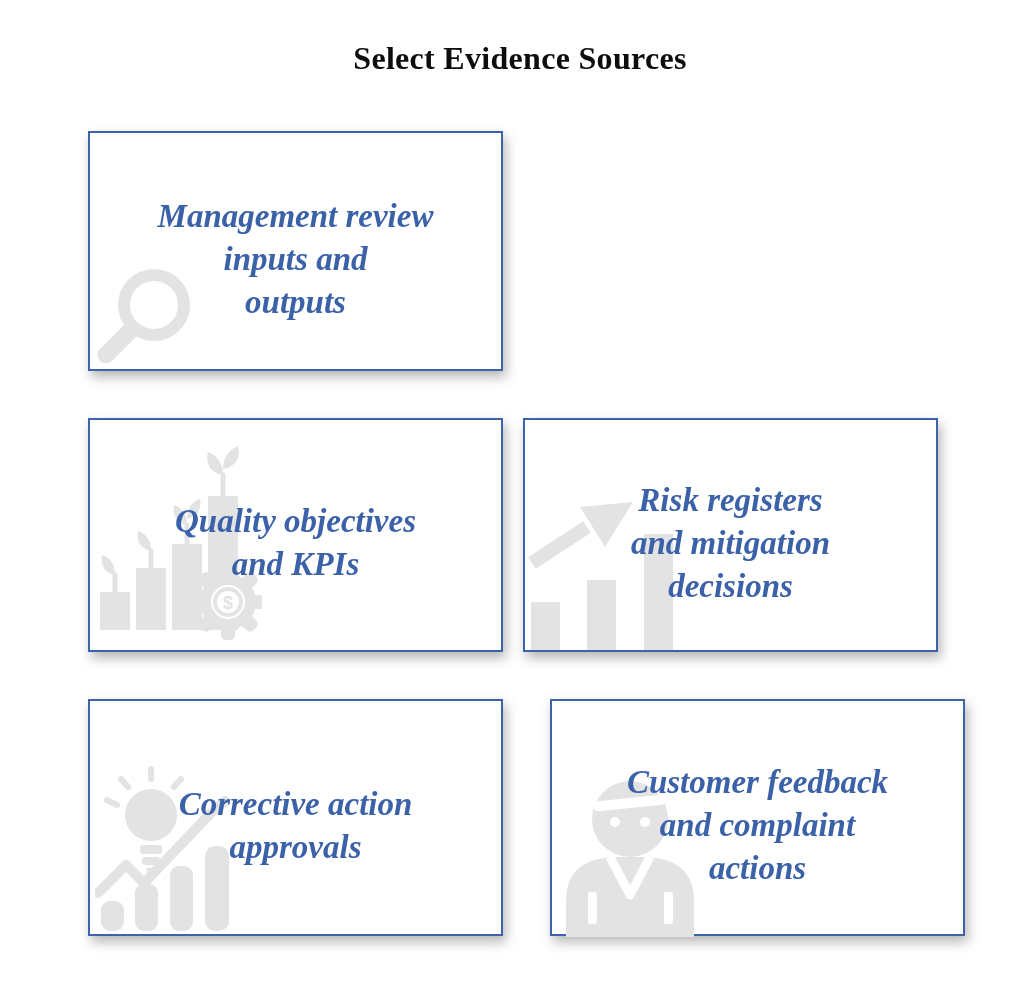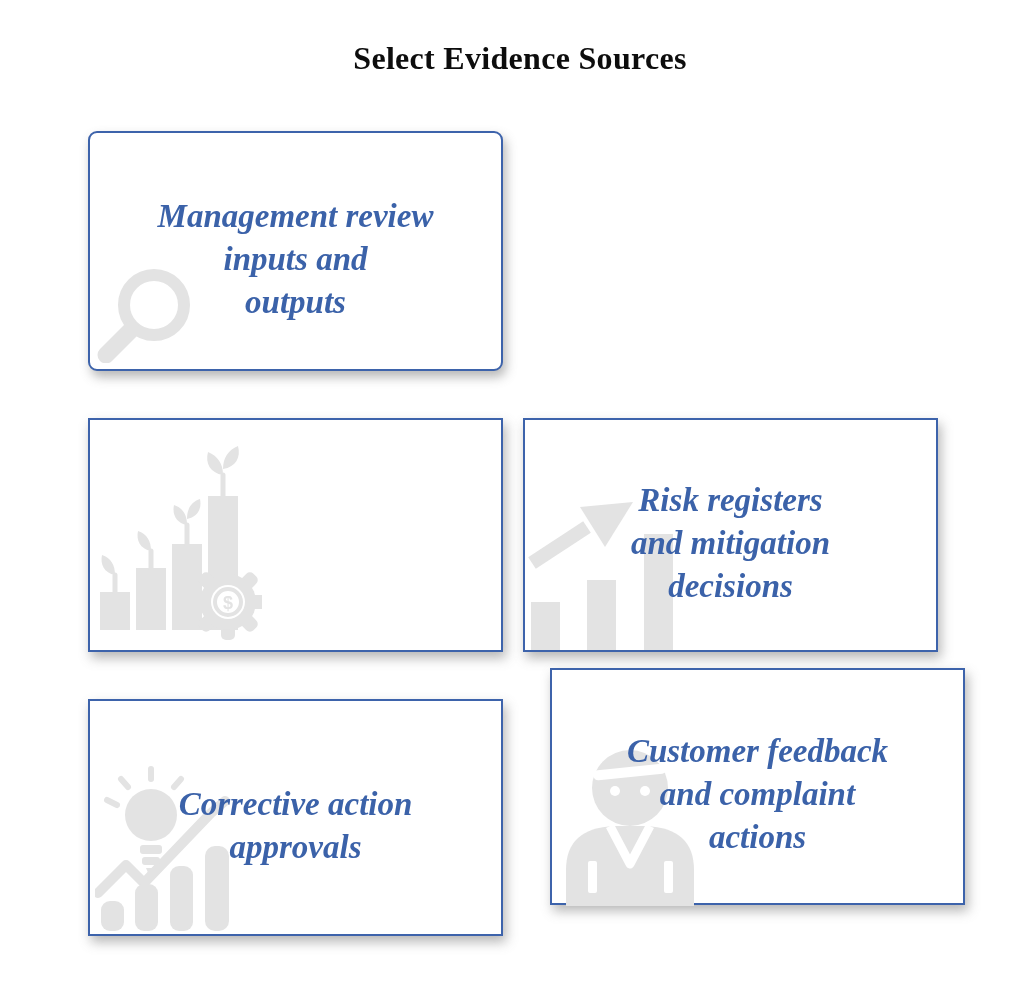--- a/index.html
+++ b/index.html
@@ -11,26 +11,26 @@
     position:absolute; top:38px; left:8px; width:100%;
     text-align:center; font-size:32px; line-height:40px;
     font-weight:700; color:#0d0d0d; letter-spacing:0.3px;
   }
   .card {
     position:absolute; width:411px; background:#ffffff;
     border:2.5px solid #3d63ab;
     box-shadow:3px 6px 11px rgba(95,95,95,0.45);
     display:flex; align-items:center; justify-content:center;
   }
-  .card-1 { left:88px;  top:131px; height:236px;border-radius:9px; }
+  .card-1 { left:88px;  top:131px; height:236px; }
   .card-2 { left:550px; top:131px; height:236px; }
   .card-3 { left:88px;  top:418px; height:230px; }
   .card-4 { left:523px; top:418px; height:230px; }
   .card-5 { left:88px;  top:699px; height:233px; }
-  .card-6 { left:550px; top:668px; height:233px; }
+  .card-6 { left:550px; top:699px; height:233px; }
   .label {
     position:relative; z-index:2; text-align:center;
     font-style:italic; font-weight:700;
     font-size:33px; line-height:43px; color:#3b62a9;
     white-space:pre-line; padding-top:16px;
   }
   .icon { position:absolute; z-index:1; }
   .ic { fill:#e3e3e3; }
   .ic-stroke { fill:none; stroke:#e3e3e3; }
   .i-magnifier { left:4px;  top:132px; }
@@ -90,20 +90,22 @@
         <rect class="ic" x="-7" y="-38" width="14" height="76" rx="5"></rect>
         <rect class="ic" x="-7" y="-38" width="14" height="76" rx="5" transform="rotate(45)"></rect>
         <rect class="ic" x="-7" y="-38" width="14" height="76" rx="5" transform="rotate(90)"></rect>
         <rect class="ic" x="-7" y="-38" width="14" height="76" rx="5" transform="rotate(135)"></rect>
         <circle class="ic" r="28"></circle>
         <circle fill="#ffffff" r="17"></circle>
         <circle fill="#ffffff" stroke="#e3e3e3" stroke-width="4" r="13"></circle>
         <text class="gear-dollar" y="6.5" text-anchor="middle">$</text>
       </g>
     </svg>
+    <div class="label">Quality objectives
+and KPIs</div>
   </div>
 
   <div class="card card-4">
     <svg class="icon i-risk" width="162" height="150" viewBox="0 0 162 150" aria-label="rising-bar-chart-arrow-icon">
       <rect class="ic" x="6" y="100" width="29" height="48"></rect>
       <rect class="ic" x="62" y="78" width="29" height="70"></rect>
       <rect class="ic" x="119" y="32" width="29" height="116"></rect>
       <line class="ic-stroke" x1="7" y1="61" x2="62" y2="25" stroke-width="14"></line>
       <polygon class="ic" points="108,0 55,5 80,45"></polygon>
     </svg>

